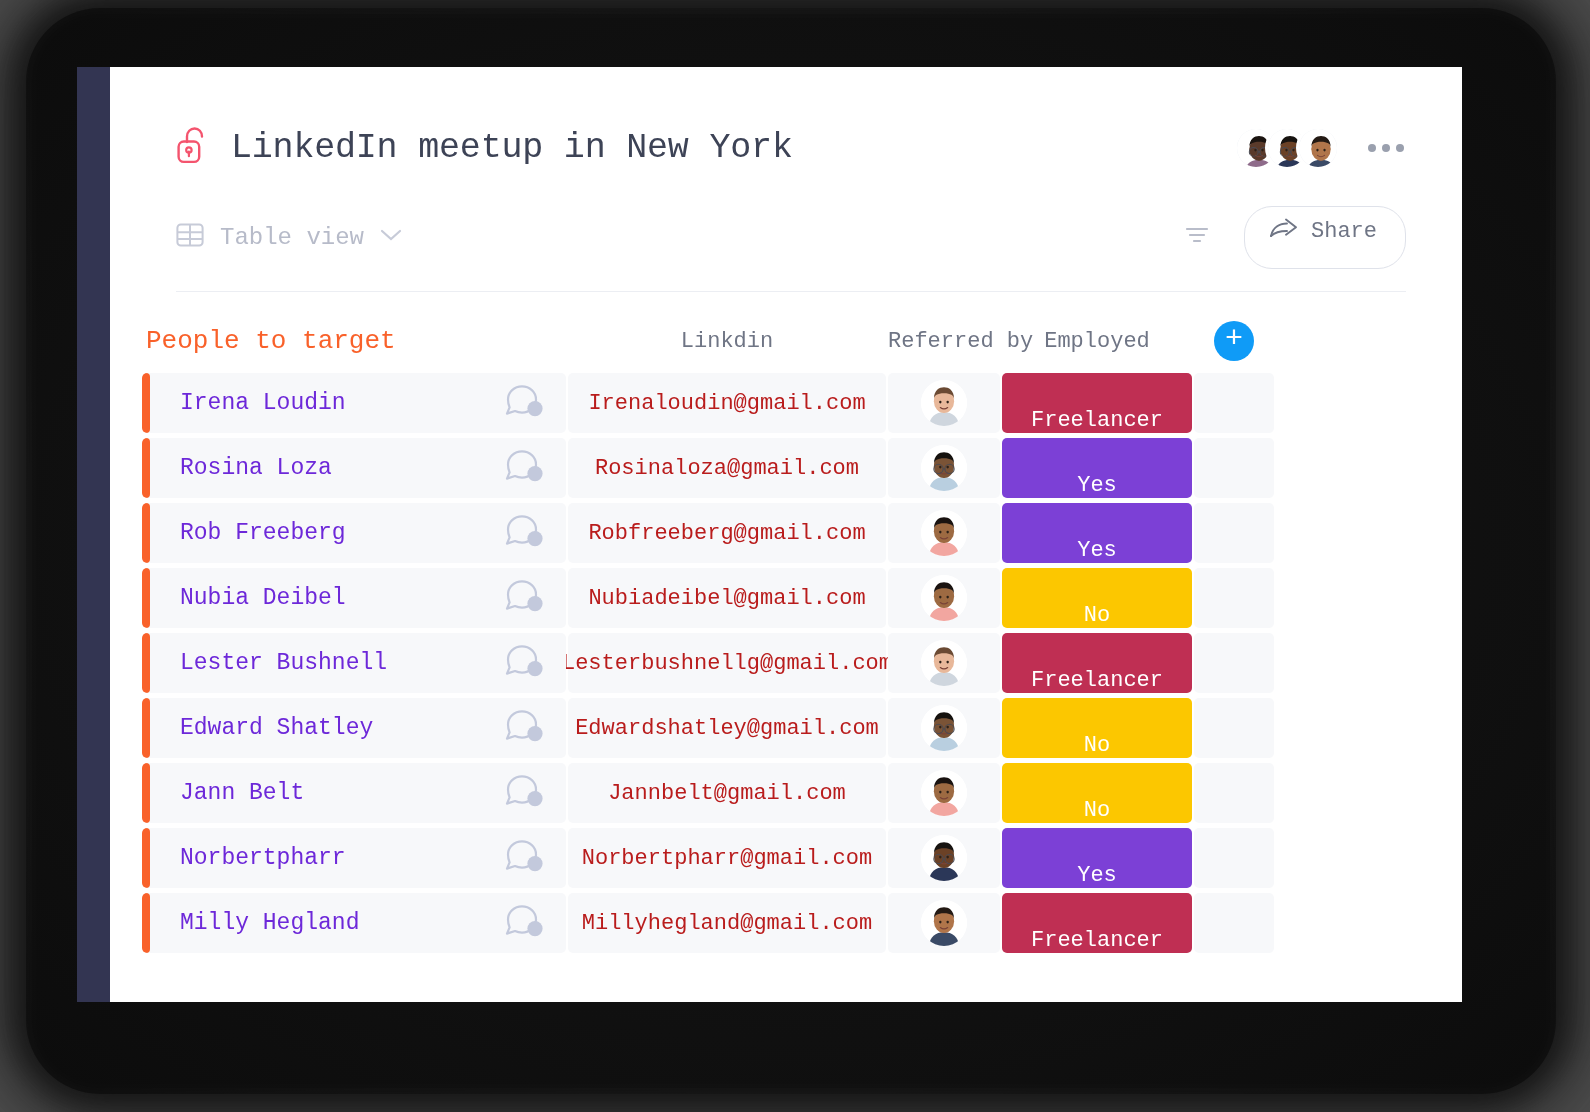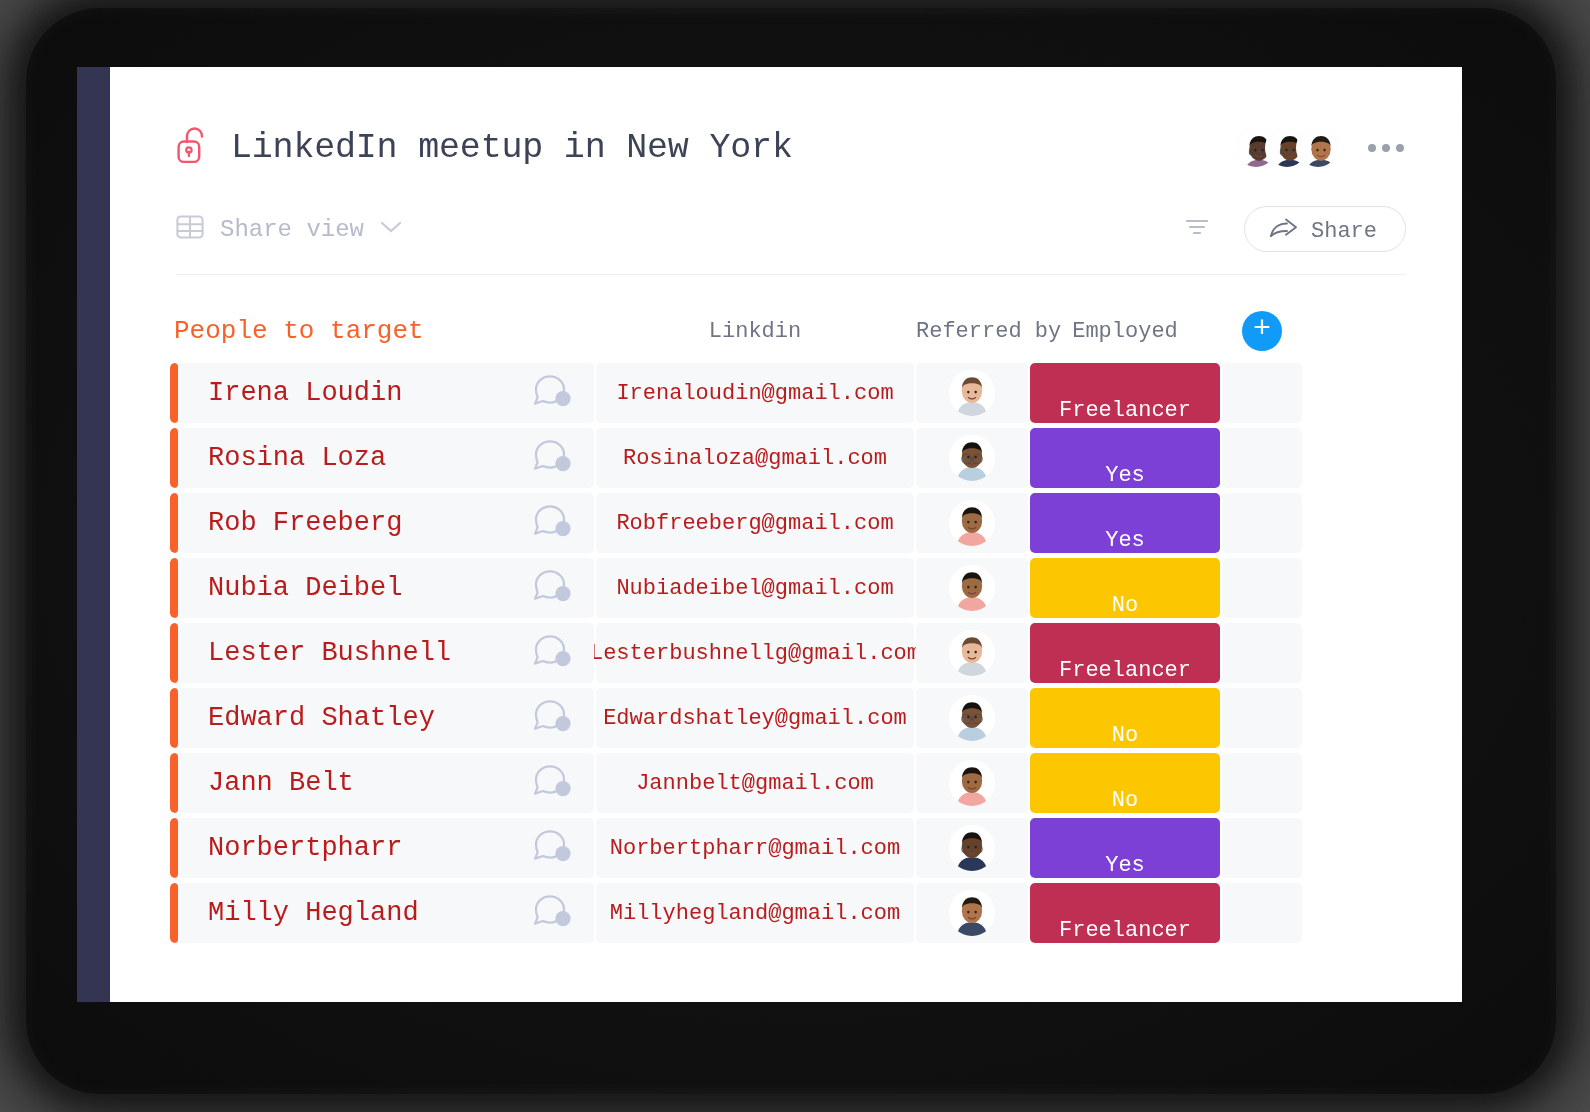--- a/index.html
+++ b/index.html
@@ -121,29 +121,29 @@
   .view-label {
     font-size: 24px;
     color: #b7bbc9;
     font-weight: 400;
   }
   .toolbar-right { margin-left: auto; display: flex; align-items: center; gap: 30px; }
   .share-btn {
     display: flex; align-items: center; gap: 12px;
     border: 1.6px solid #dfe2ea;
     border-radius: 28px;
-    padding: 11px 28px 6px 24px;
+    padding: 11px 28px 23px 24px;
     background: #ffffff;
     cursor: pointer;
   }
   .share-label { font-size: 22px; color: #6f7585; }
   .filter-btn { cursor: pointer; display: block; padding: 4px; }
 
   
-  .table-wrap { padding: 0 56px 0 60px; margin-top: 34px; }
+  .table-wrap { padding: 0 56px 0 32px; margin-top: 27px; }
 
   .grid-row {
     display: grid;
     grid-template-columns: 424px 2px 318px 2px 112px 2px 190px 2px 80px;
     align-items: center;
   }
   .col-headers {
     margin-bottom: 10px;
     height: 44px;
   }
@@ -192,22 +192,22 @@
   }
   .name-cell::before {
     content: "";
     position: absolute;
     left: 0; top: 0; bottom: 0;
     width: 8px;
     background: #f9612a;
     border-radius: 4px;
   }
   .name-text {
-    font-size: 27px;
-    color: #b91c1c;
+    font-size: 23px;
+    color: #6d28d9;
     font-weight: 400;
     white-space: nowrap;
   }
   .chat-icon { margin-left: auto; display: block; flex: 0 0 auto; }
 
   .email-cell {
     background: #f7f8fa;
     border-radius: 5px;
     height: 60px;
     display: flex;
@@ -334,21 +334,21 @@
       </div>
 
       <div class="toolbar">
         <div class="view-switch">
           <span>
             <svg width="28" height="28" viewBox="0 0 28 28" fill="none">
               <rect x="1.4" y="3.4" width="25.2" height="21.2" rx="3.4" stroke="#c7cbd8" stroke-width="2"></rect>
               <path d="M1.4 11.2 H26.6 M1.4 18 H26.6 M14 3.4 V24.6" stroke="#c7cbd8" stroke-width="2"></path>
             </svg>
           </span>
-          <span class="view-label">Share view</span>
+          <span class="view-label">Table view</span>
           <span>
             <svg width="22" height="14" viewBox="0 0 22 14" fill="none">
               <path d="M2 3 L11 11 L20 3" stroke="#c7cbd8" stroke-width="2.2" stroke-linecap="round" fill="none"></path>
             </svg>
           </span>
         </div>
 
         <div class="toolbar-right">
           <span class="filter-btn">
             <svg width="26" height="22" viewBox="0 0 26 22" fill="none">

